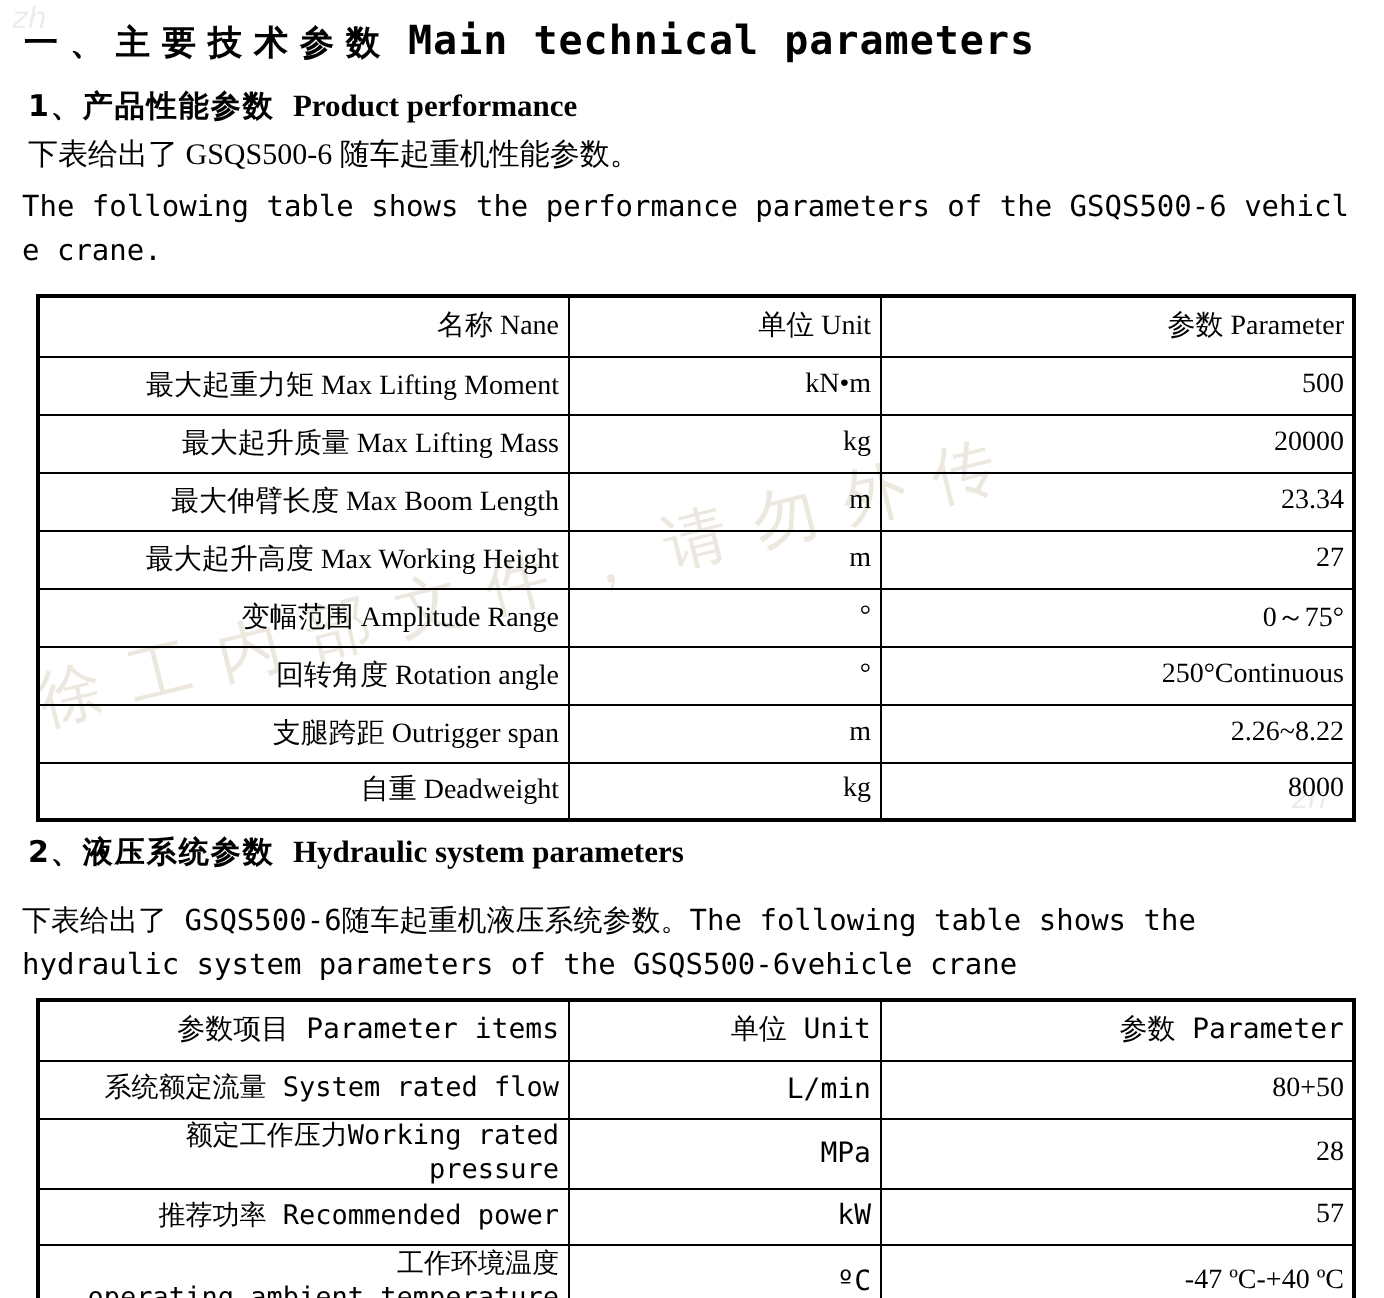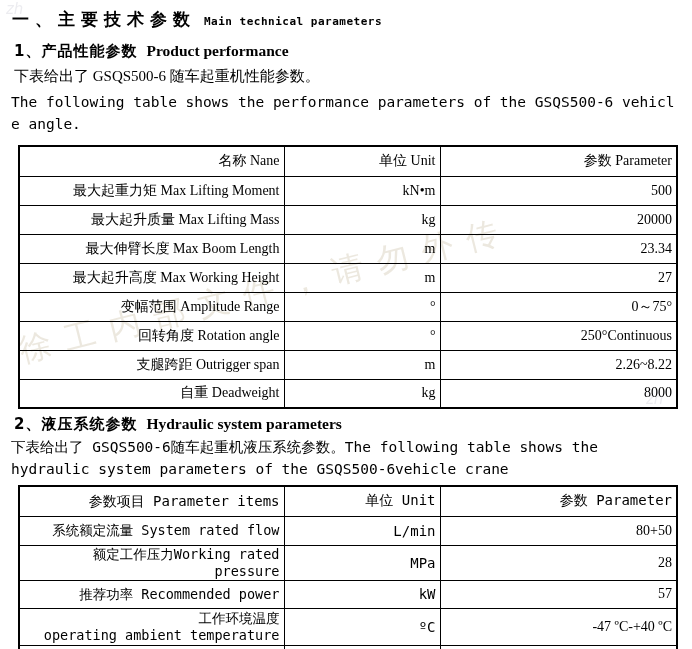--- a/index.html
+++ b/index.html
@@ -36,21 +36,21 @@
     margin:8px 0 0 12px;
     font-weight:bold;
     white-space:nowrap;
   }
   .doc-title .zh {
     font-family:"DejaVu Sans", sans-serif;
     font-size:17px; letter-spacing:6px;
   }
   .doc-title .en {
     font-family:"DejaVu Sans Mono", monospace;
-    font-size:11px; letter-spacing:0.5px; margin-left:4px;
+    font-size:20px; letter-spacing:0.5px; margin-left:4px;
   }
 
   
   .sec-heading {
     margin:11px 0 0 14px;
     font-weight:bold; white-space:nowrap;
   }
   .sec-heading .zh {
     font-family:"DejaVu Sans", sans-serif;
     font-size:15px; letter-spacing:1px;
@@ -112,21 +112,21 @@
 
   <div class="sec-heading">
     <span class="zh">1、产品性能参数</span>
     <span class="en">Product performance</span>
   </div>
 
   <div class="para-zh">下表给出了 GSQS500-6 随车起重机性能参数。</div>
 
   <div class="para-en">
     <div class="line">The following table shows the performance parameters of the GSQS500-6 vehicl</div>
-    <div class="line">e angle.</div>
+    <div class="line">e crane.</div>
   </div>
 
   <table class="t1">
     <colgroup>
         <col style="width:265px">
         <col style="width:156px">
         <col style="width:237px">
       </colgroup>
     <tbody>
         <tr class="hdr h30">
@@ -175,21 +175,21 @@
       <td class="c-value">8000</td>
     </tr>
   </tbody>
     </table>
 
   <div class="sec-heading" style="margin-top:6px;">
     <span class="zh">2、液压系统参数</span>
     <span class="en">Hydraulic system parameters</span>
   </div>
 
-  <div class="para-en" style="margin-top:2px;">
+  <div class="para-en" style="margin-top:14px;">
     <div class="line">下表给出了 GSQS500-6随车起重机液压系统参数。The following table shows the</div>
     <div class="line">hydraulic system parameters of the GSQS500-6vehicle crane</div>
   </div>
 
   <table class="t2">
     <colgroup>
         <col style="width:265px">
         <col style="width:156px">
         <col style="width:237px">
       </colgroup>

